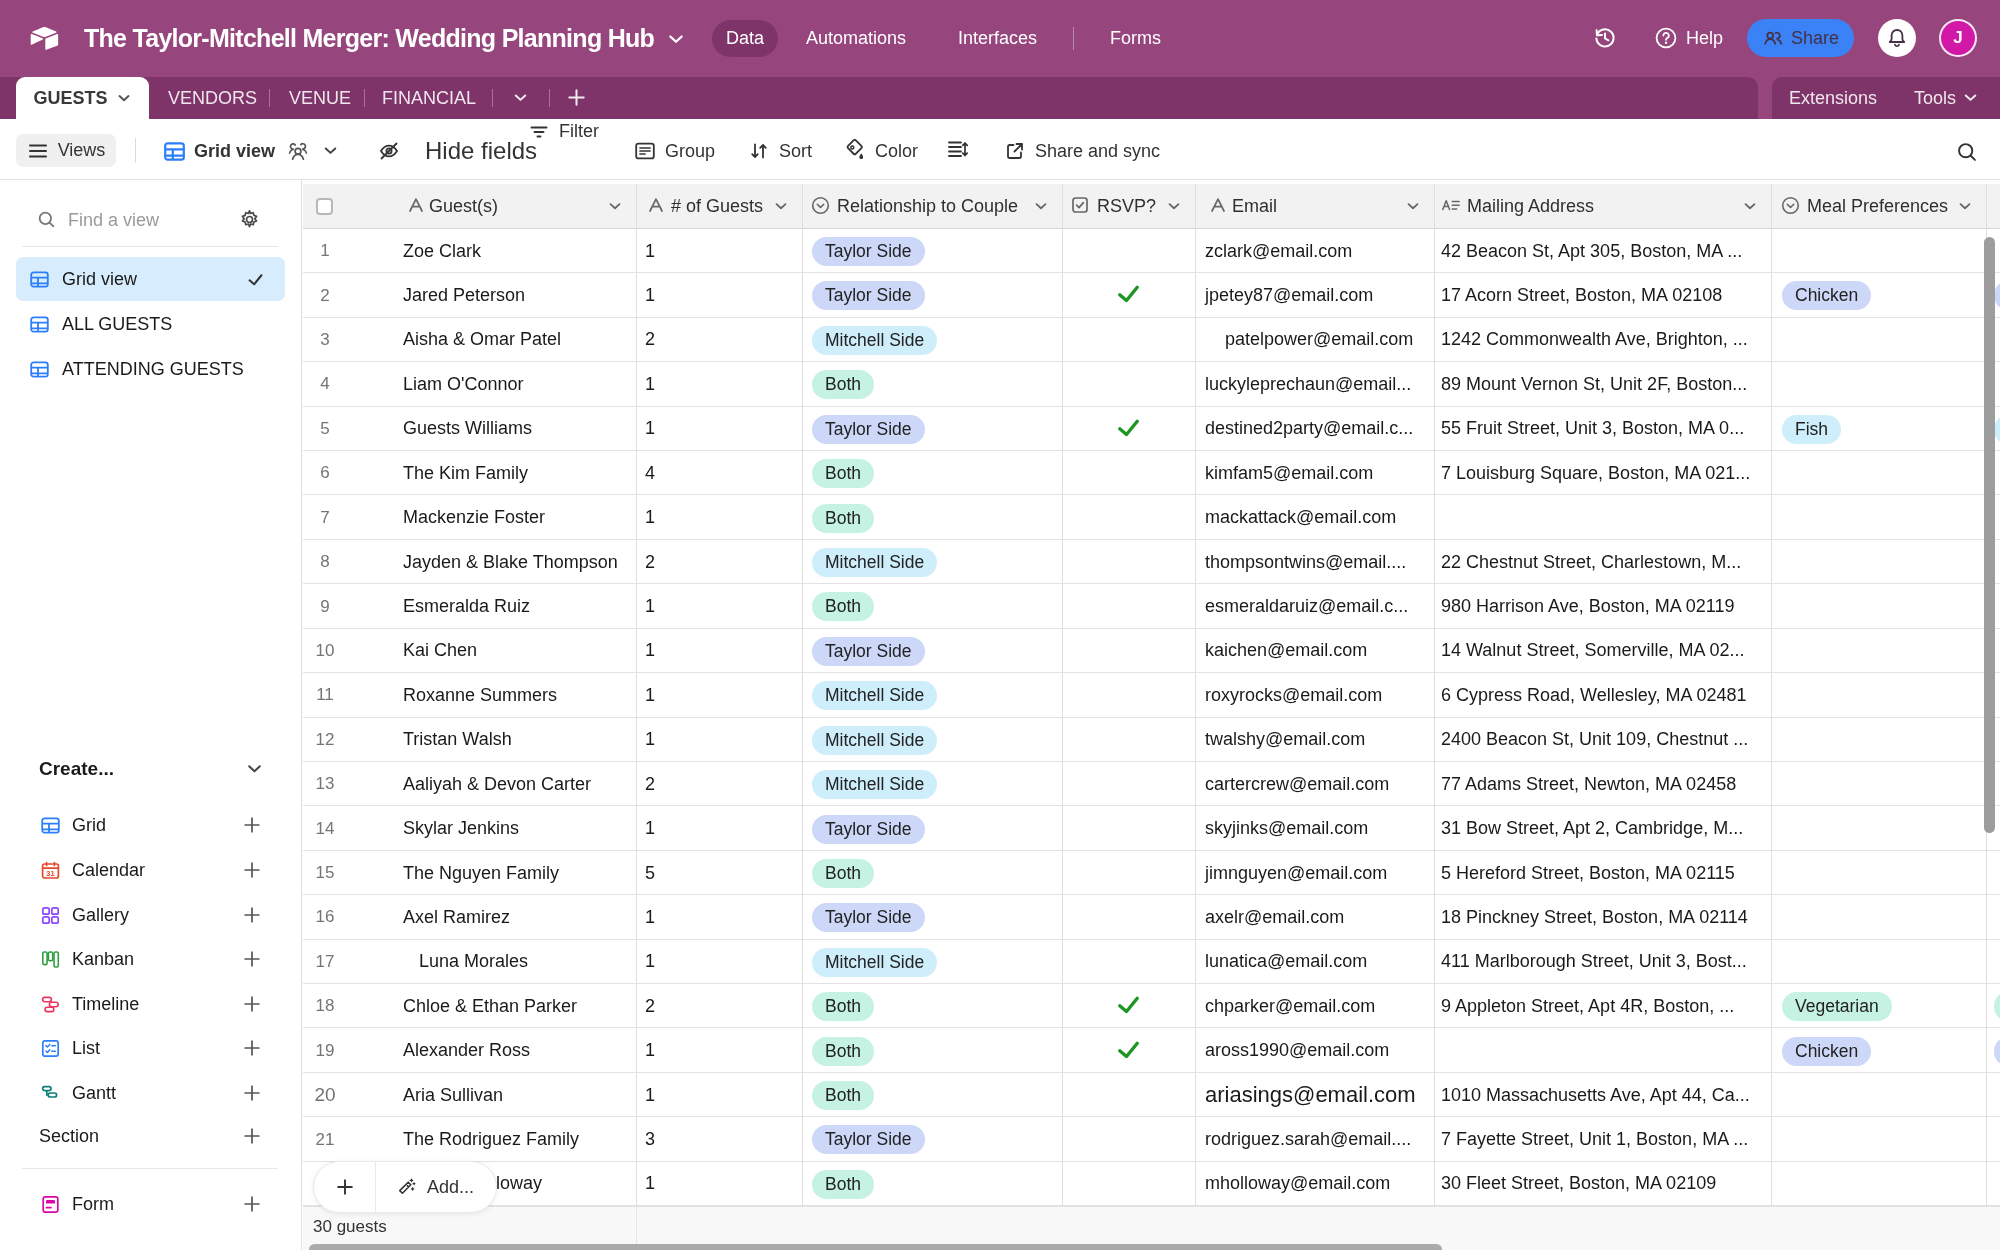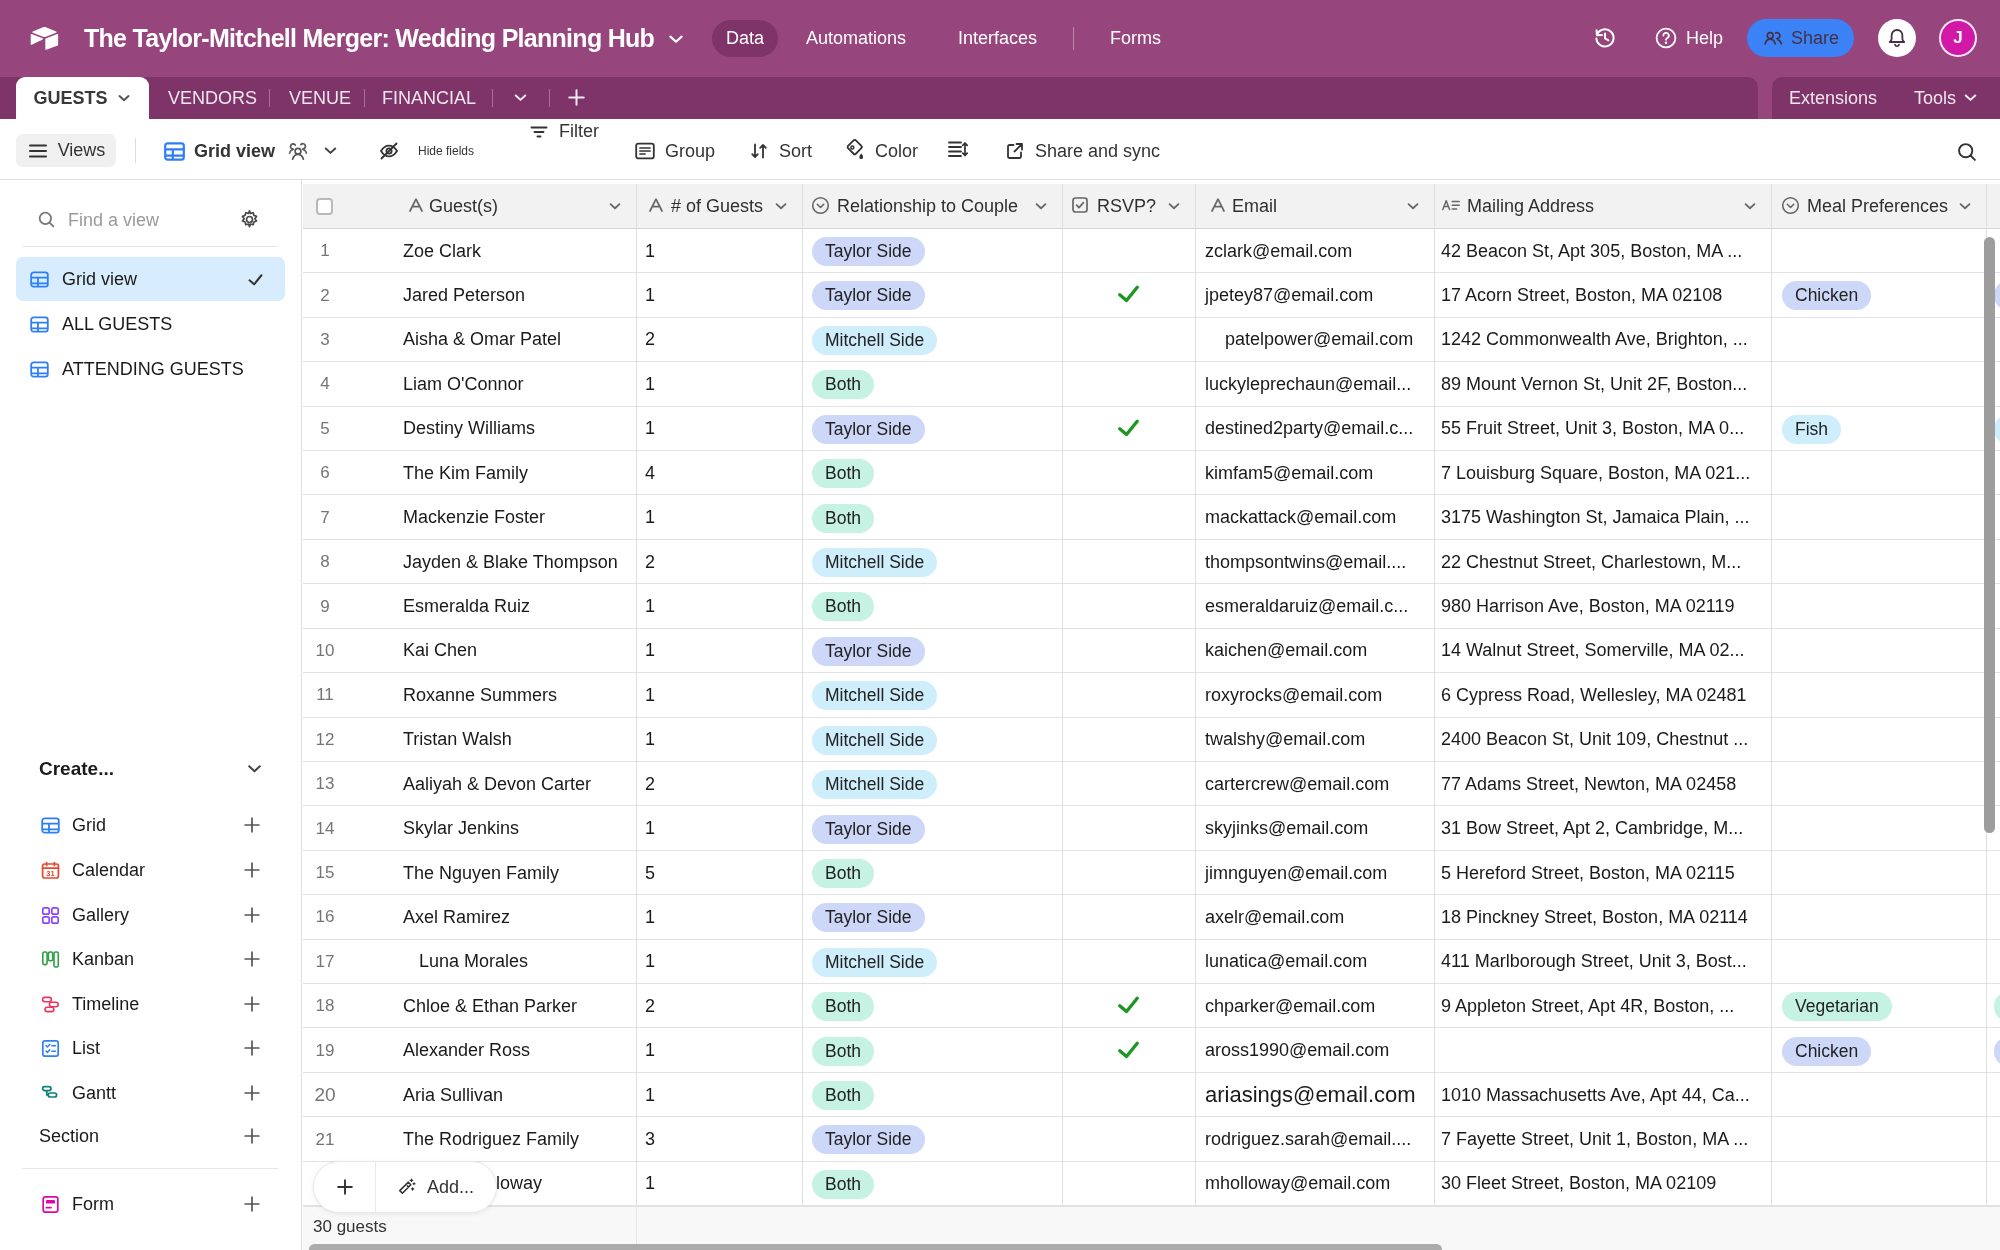--- a/index.html
+++ b/index.html
@@ -94,21 +94,21 @@
         <path d="M8.2 5.0 a2.6 2.6 0 1 0-2.4 4.1" fill="none" stroke="#555" stroke-width="1.7" stroke-linecap="round"></path>
         <path d="M13.9 4.6 a2.6 2.6 0 1 1 2.3 4.3" fill="none" stroke="#555" stroke-width="1.7" stroke-linecap="round"></path>
         <circle cx="11" cy="11.2" r="2.9" fill="none" stroke="#555" stroke-width="1.7"></circle>
         <path d="M5.6 19.2 c0.9-3.2 3-4.9 5.4-4.9 s4.5 1.7 5.4 4.9" fill="none" stroke="#555" stroke-width="1.7" stroke-linecap="round"></path>
         <path d="M2.6 13.1 c0.5-2.2 1.9-3.5 3.6-3.8" fill="none" stroke="#555" stroke-width="1.7" stroke-linecap="round" opacity="0.9"></path>
         <path d="M19.4 13.1 c-0.5-2.2-1.9-3.5-3.6-3.8" fill="none" stroke="#555" stroke-width="1.7" stroke-linecap="round" opacity="0.9"></path>
       </svg></div>
     <div class="abs" style="left:322px;top:142px;width:17px;height:17px;"><svg width="17" height="17" viewBox="0 0 17 17" style="">
         <path d="M3.74 6.46 L8.5 10.88 L13.26 6.46" fill="none" stroke="#444" stroke-width="2" stroke-linecap="round" stroke-linejoin="round"></path>
       </svg></div>
-    <div class="abs" style="left:377px;top:121px;height:60px;display:flex;align-items:center;gap:17px;color:#333;font-size:12px;font-weight:400;">
+    <div class="abs" style="left:377px;top:121px;height:60px;display:flex;align-items:center;gap:24px;color:#333;font-size:24px;font-weight:400;">
       <svg width="24" height="24" viewBox="0 0 24 24" style="">
         <path d="M4 12 c2.2-3.6 5-5.4 8-5.4 s5.8 1.8 8 5.4 c-2.2 3.6 -5 5.4 -8 5.4 s-5.8-1.8-8-5.4 z" fill="none" stroke="#333" stroke-width="1.8"></path>
         <circle cx="12" cy="12" r="2.6" fill="none" stroke="#333" stroke-width="1.8"></circle>
         <path d="M4.5 19.5 L19.5 4.5" stroke="#333" stroke-width="1.8" stroke-linecap="round"></path>
       </svg>
       <span>Hide fields</span>
     </div>
     <div class="abs" style="left:528px;top:121px;height:60px;display:flex;align-items:flex-start;gap:9px;color:#333;font-size:18px;font-weight:400;">
       <svg width="22" height="22" viewBox="0 0 22 22" style="">
         <path d="M3.5 6.5 H18.5 M6.5 11 H15.5 M9.5 15.5 H12.5" stroke="#333" stroke-width="1.9" stroke-linecap="round"></path>
@@ -345,21 +345,21 @@
     <div class="abs" style="left:1441px;top:317.8px;height:44.4px;display:flex;align-items:center;color:#1a1a1a;font-size:18px;">1242 Commonwealth Ave, Brighton, ...</div>
     <div class="abs" style="left:303px;top:362.3px;width:1697px;height:44.4px;border-bottom:1px solid #e2e2e2;background:#fff;"></div>
     <div class="abs" style="left:302px;top:362.3px;width:46px;height:44.4px;display:flex;align-items:center;justify-content:center;color:#757575;font-size:17px;">4</div>
     <div class="abs" style="left:403px;top:362.3px;height:44.4px;display:flex;align-items:center;color:#1a1a1a;font-size:18px;">Liam O'Connor</div>
     <div class="abs" style="left:645px;top:362.3px;height:44.4px;display:flex;align-items:center;color:#1a1a1a;font-size:18px;">1</div>
     <div class="abs" style="left:812px;top:370.3px;height:29px;background:#c6f2e3;border-radius:15px;padding:0 13px;display:flex;align-items:center;color:#222;font-size:17.5px;">Both</div>
     <div class="abs" style="left:1205px;top:362.3px;height:44.4px;display:flex;align-items:center;color:#1a1a1a;font-size:18px;">luckyleprechaun@email...</div>
     <div class="abs" style="left:1441px;top:362.3px;height:44.4px;display:flex;align-items:center;color:#1a1a1a;font-size:18px;">89 Mount Vernon St, Unit 2F, Boston...</div>
     <div class="abs" style="left:303px;top:406.7px;width:1697px;height:44.4px;border-bottom:1px solid #e2e2e2;background:#fff;"></div>
     <div class="abs" style="left:302px;top:406.7px;width:46px;height:44.4px;display:flex;align-items:center;justify-content:center;color:#757575;font-size:17px;">5</div>
-    <div class="abs" style="left:403px;top:406.7px;height:44.4px;display:flex;align-items:center;color:#1a1a1a;font-size:18px;">Destiny Williams</div>
+    <div class="abs" style="left:403px;top:406.7px;height:44.4px;display:flex;align-items:center;color:#1a1a1a;font-size:18px;">Guests Williams</div>
     <div class="abs" style="left:645px;top:406.7px;height:44.4px;display:flex;align-items:center;color:#1a1a1a;font-size:18px;">1</div>
     <div class="abs" style="left:812px;top:414.7px;height:29px;background:#cdd8f9;border-radius:15px;padding:0 13px;display:flex;align-items:center;color:#222;font-size:17.5px;">Taylor Side</div>
     <div class="abs" style="left:1116px;top:414.7px;width:25px;height:25px;"><svg width="25" height="25" viewBox="0 0 25 25" style="">
         <path d="M3.75 13.750000000000002 L10.5 19.5 L21.25 6.25" fill="none" stroke="#1e9722" stroke-width="3.4" stroke-linecap="round" stroke-linejoin="round"></path>
       </svg></div>
     <div class="abs" style="left:1205px;top:406.7px;height:44.4px;display:flex;align-items:center;color:#1a1a1a;font-size:18px;">destined2party@email.c...</div>
     <div class="abs" style="left:1441px;top:406.7px;height:44.4px;display:flex;align-items:center;color:#1a1a1a;font-size:18px;">55 Fruit Street, Unit 3, Boston, MA 0...</div>
     <div class="abs" style="left:1782px;top:414.7px;height:29px;background:#cfeefb;border-radius:15px;padding:0 13px;display:flex;align-items:center;color:#222;font-size:17.5px;">Fish</div>
     <div class="abs" style="left:303px;top:451.1px;width:1697px;height:44.4px;border-bottom:1px solid #e2e2e2;background:#fff;"></div>
     <div class="abs" style="left:302px;top:451.1px;width:46px;height:44.4px;display:flex;align-items:center;justify-content:center;color:#757575;font-size:17px;">6</div>
@@ -367,21 +367,20 @@
     <div class="abs" style="left:645px;top:451.1px;height:44.4px;display:flex;align-items:center;color:#1a1a1a;font-size:18px;">4</div>
     <div class="abs" style="left:812px;top:459.1px;height:29px;background:#c6f2e3;border-radius:15px;padding:0 13px;display:flex;align-items:center;color:#222;font-size:17.5px;">Both</div>
     <div class="abs" style="left:1205px;top:451.1px;height:44.4px;display:flex;align-items:center;color:#1a1a1a;font-size:18px;">kimfam5@email.com</div>
     <div class="abs" style="left:1441px;top:451.1px;height:44.4px;display:flex;align-items:center;color:#1a1a1a;font-size:18px;">7 Louisburg Square, Boston, MA 021...</div>
     <div class="abs" style="left:303px;top:495.5px;width:1697px;height:44.4px;border-bottom:1px solid #e2e2e2;background:#fff;"></div>
     <div class="abs" style="left:302px;top:495.5px;width:46px;height:44.4px;display:flex;align-items:center;justify-content:center;color:#757575;font-size:17px;">7</div>
     <div class="abs" style="left:403px;top:495.5px;height:44.4px;display:flex;align-items:center;color:#1a1a1a;font-size:18px;">Mackenzie Foster</div>
     <div class="abs" style="left:645px;top:495.5px;height:44.4px;display:flex;align-items:center;color:#1a1a1a;font-size:18px;">1</div>
     <div class="abs" style="left:812px;top:503.5px;height:29px;background:#c6f2e3;border-radius:15px;padding:0 13px;display:flex;align-items:center;color:#222;font-size:17.5px;">Both</div>
     <div class="abs" style="left:1205px;top:495.5px;height:44.4px;display:flex;align-items:center;color:#1a1a1a;font-size:18px;">mackattack@email.com</div>
-    <div class="abs" style="left:1441px;top:495.5px;height:44.4px;display:flex;align-items:center;color:#1a1a1a;font-size:18px;">3175 Washington St, Jamaica Plain, ...</div>
     <div class="abs" style="left:303px;top:539.9px;width:1697px;height:44.4px;border-bottom:1px solid #e2e2e2;background:#fff;"></div>
     <div class="abs" style="left:302px;top:539.9px;width:46px;height:44.4px;display:flex;align-items:center;justify-content:center;color:#757575;font-size:17px;">8</div>
     <div class="abs" style="left:403px;top:539.9px;height:44.4px;display:flex;align-items:center;color:#1a1a1a;font-size:18px;">Jayden &amp; Blake Thompson</div>
     <div class="abs" style="left:645px;top:539.9px;height:44.4px;display:flex;align-items:center;color:#1a1a1a;font-size:18px;">2</div>
     <div class="abs" style="left:812px;top:547.9px;height:29px;background:#cfeefb;border-radius:15px;padding:0 13px;display:flex;align-items:center;color:#222;font-size:17.5px;">Mitchell Side</div>
     <div class="abs" style="left:1205px;top:539.9px;height:44.4px;display:flex;align-items:center;color:#1a1a1a;font-size:18px;">thompsontwins@email....</div>
     <div class="abs" style="left:1441px;top:539.9px;height:44.4px;display:flex;align-items:center;color:#1a1a1a;font-size:18px;">22 Chestnut Street, Charlestown, M...</div>
     <div class="abs" style="left:303px;top:584.4px;width:1697px;height:44.4px;border-bottom:1px solid #e2e2e2;background:#fff;"></div>
     <div class="abs" style="left:302px;top:584.4px;width:46px;height:44.4px;display:flex;align-items:center;justify-content:center;color:#757575;font-size:17px;">9</div>
     <div class="abs" style="left:403px;top:584.4px;height:44.4px;display:flex;align-items:center;color:#1a1a1a;font-size:18px;">Esmeralda Ruiz</div>

